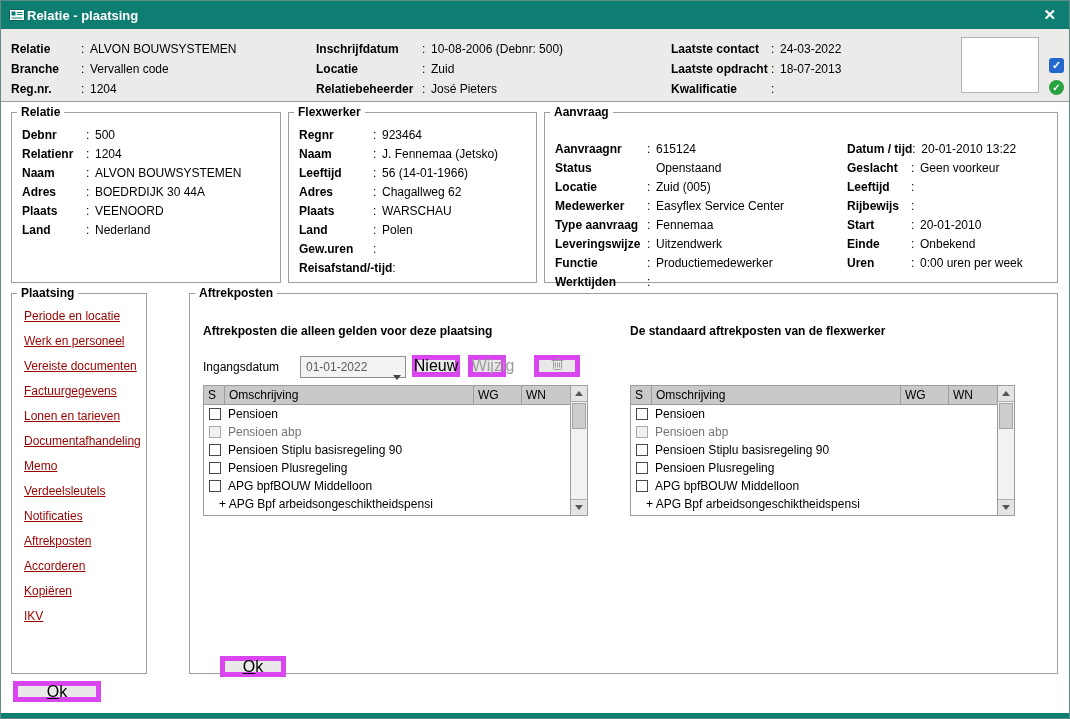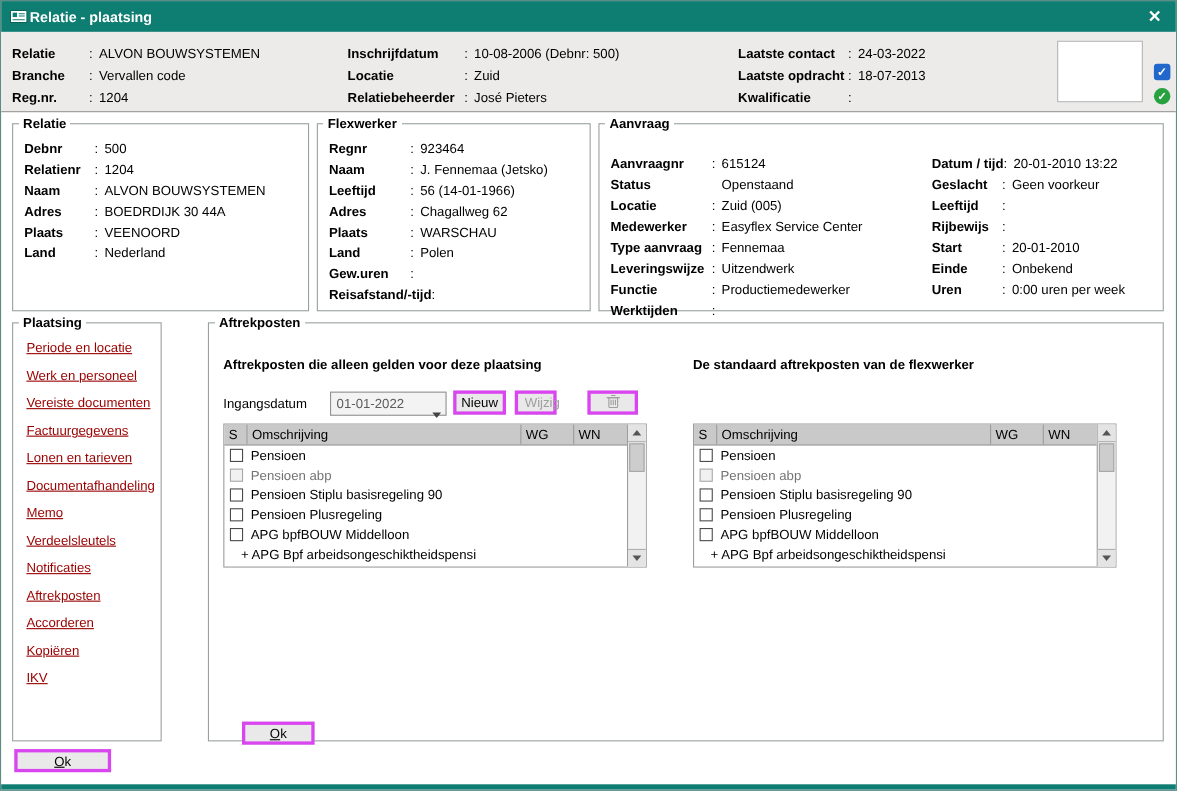--- a/index.html
+++ b/index.html
@@ -49,21 +49,21 @@
 
   
   .af-head-left  { position:absolute; left:13px;  top:24px; font-weight:bold; }
   .af-head-right { position:absolute; left:440px; top:24px; font-weight:bold; }
   .ing-label { position:absolute; left:13px; top:60px; }
   .combo { position:absolute; left:110px; top:56px; width:106px; height:22px; display:flex; align-items:center; border:1px solid #919191; background:#f3f3f3; cursor:default; }
   .combo-value { flex:1; display:flex; align-items:center; padding-left:5px; color:#5c5c5c; }
   .combo-arrow { width:17px; position:relative; background:#e6e6e6; border-left:1px solid #b5b5b5; }
   .combo-arrow::after { content:""; position:absolute; left:4px; top:8px; border-left:4px solid transparent; border-right:4px solid transparent; border-top:5px solid #444; }
 
-  .btn { background:#e9e9e9; border:3px solid #d946ef; font-family:inherit; font-size:12px; color:#000; display:flex; align-items:center; justify-content:center; padding:0; cursor:pointer; }
+  .btn { background:#e9e9e9; border:5px solid #d946ef; font-family:inherit; font-size:16px; color:#000; display:flex; align-items:center; justify-content:center; padding:0; cursor:pointer; }
   .btn.disabled { color:#9e9e9e; cursor:default; }
   .btn-nieuw  { position:absolute; left:222px; top:55px; width:48px; height:22px; }
   .btn-wijzig { position:absolute; left:278px; top:55px; width:38px; height:22px;padding-left:12px; }
   .btn-trash  { position:absolute; left:344px; top:55px; width:46px; height:22px; }
   .okspan { display:block; }
   .okspan::first-letter { text-decoration:underline; }
   .btn-ok-af { position:absolute; left:30px; top:356px; width:66px; height:21px; }
   .footer-ok { position:absolute; left:12px; top:680px; width:88px; height:21px; }
 
   

